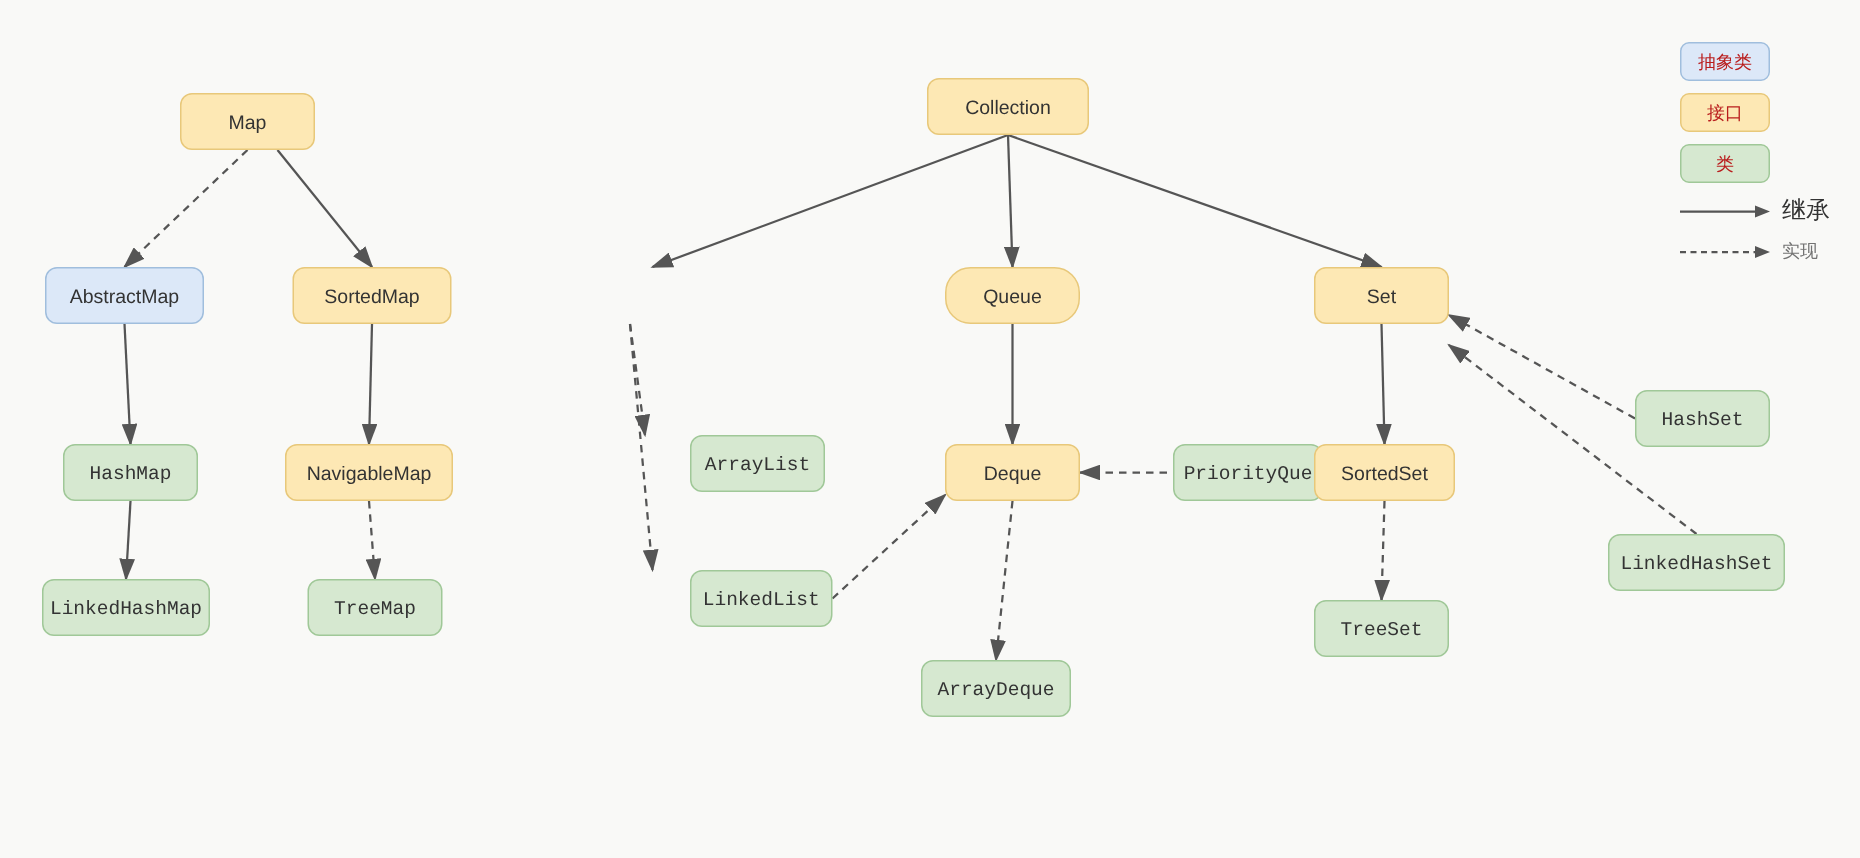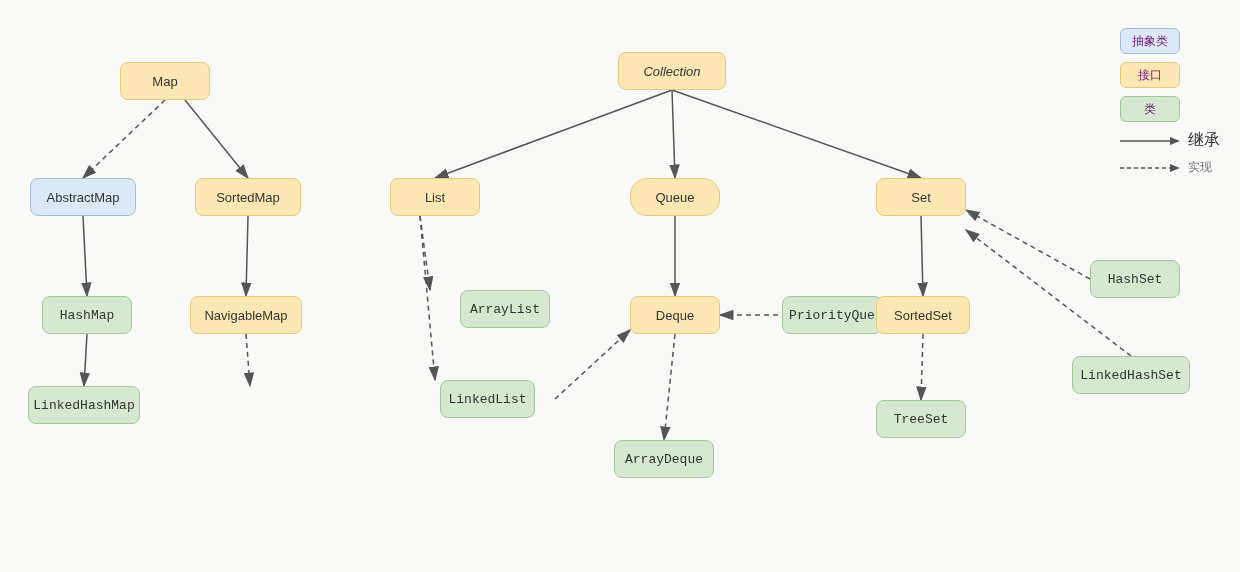--- a/index.html
+++ b/index.html
@@ -65,21 +65,21 @@
       right: 20px;
       display: flex;
       flex-direction: column;
       gap: 8px;
     }
 
     .legend-item {
       display: flex;
       gap: 8px;
       font-size: 12px;
-      color: #701a75;
+      color: #b91c1c;
     }
 
     .legend-box {
       width: 60px;
       height: 26px;
       border-radius: 6px;
       display: flex;
       align-items: center;
       justify-content: center;
       font-size: 12px;
@@ -178,42 +178,42 @@
   </div>
 
   <div class="node node-interface" style="left:190px; top:296px; width:112px; height:38px;">
     <span>NavigableMap</span>
   </div>
 
   <div class="node node-class" style="left:28px; top:386px; width:112px; height:38px;">
     <span>LinkedHashMap</span>
   </div>
 
-
-  <div class="node node-interface" style="left:618px; top:52px; width:108px; height:38px;font-style:italic;">
+  <div class="node node-class" style="left:205px; top:386px; width:90px; height:38px;">
+    <span>TreeMap</span>
+  </div>
+
+  <div class="node node-interface" style="left:618px; top:52px; width:108px; height:38px;">
     <span>Collection</span>
   </div>
 
-  <div class="node node-interface" style="left:390px; top:178px; width:90px; height:38px;">
-    <span>List</span>
-  </div>
 
   <div class="node node-interface" style="left:630px; top:178px; width:90px; height:38px;border-radius:17px;">
     <span>Queue</span>
   </div>
 
   <div class="node node-interface" style="left:876px; top:178px; width:90px; height:38px;">
     <span>Set</span>
   </div>
 
   <div class="node node-class" style="left:460px; top:290px; width:90px; height:38px;">
     <span>ArrayList</span>
   </div>
 
-  <div class="node node-class" style="left:440px; top:380px; width:95px; height:38px;">
+  <div class="node node-class" style="left:460px; top:380px; width:95px; height:38px;">
     <span>LinkedList</span>
   </div>
 
   <div class="node node-interface" style="left:630px; top:296px; width:90px; height:38px;">
     <span>Deque</span>
   </div>
 
   <div class="node node-class" style="left:614px; top:440px; width:100px; height:38px;">
     <span>ArrayDeque</span>
   </div>

